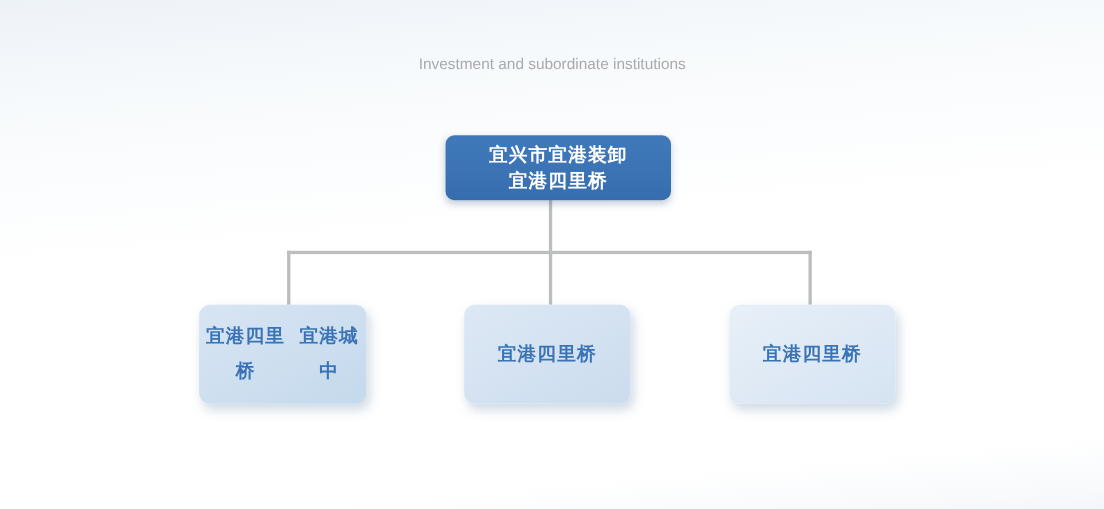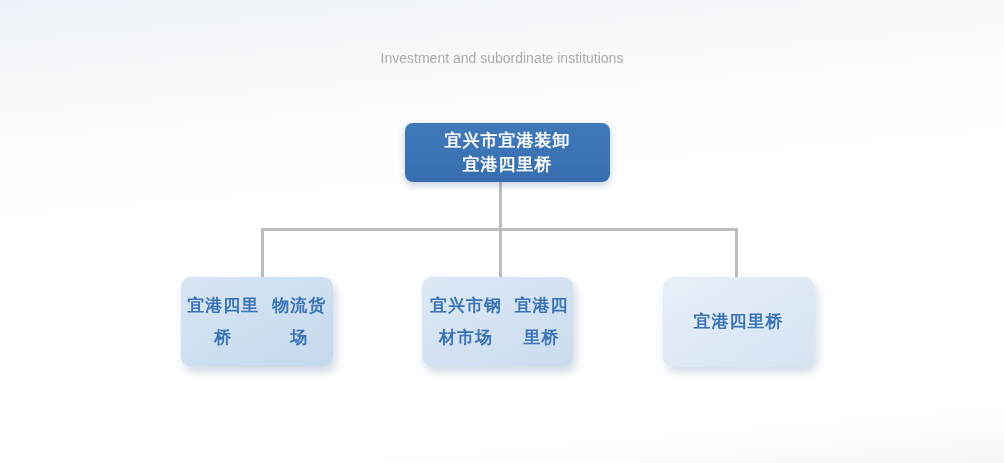--- a/index.html
+++ b/index.html
@@ -105,25 +105,24 @@
   <div class="line v-left"></div>
   <div class="line v-right"></div>
 
   <div class="root-node">
     <span class="node-line">宜兴市宜港装卸</span>
     <span class="node-line">宜港四里桥</span>
   </div>
 
   <div class="child-node child-1">
     <span class="node-line">宜港四里桥</span>
-    <span class="node-line">物流货场</span>
+    <span class="node-line">宜港城中</span>
   </div>
 
   <div class="child-node child-2">
-    <span class="node-line">宜兴市钢材市场</span>
     <span class="node-line">宜港四里桥</span>
   </div>
 
   <div class="child-node child-3">
     <span class="node-line">宜港四里桥</span>
   </div>
 
 </div>
 
 </body></html>

